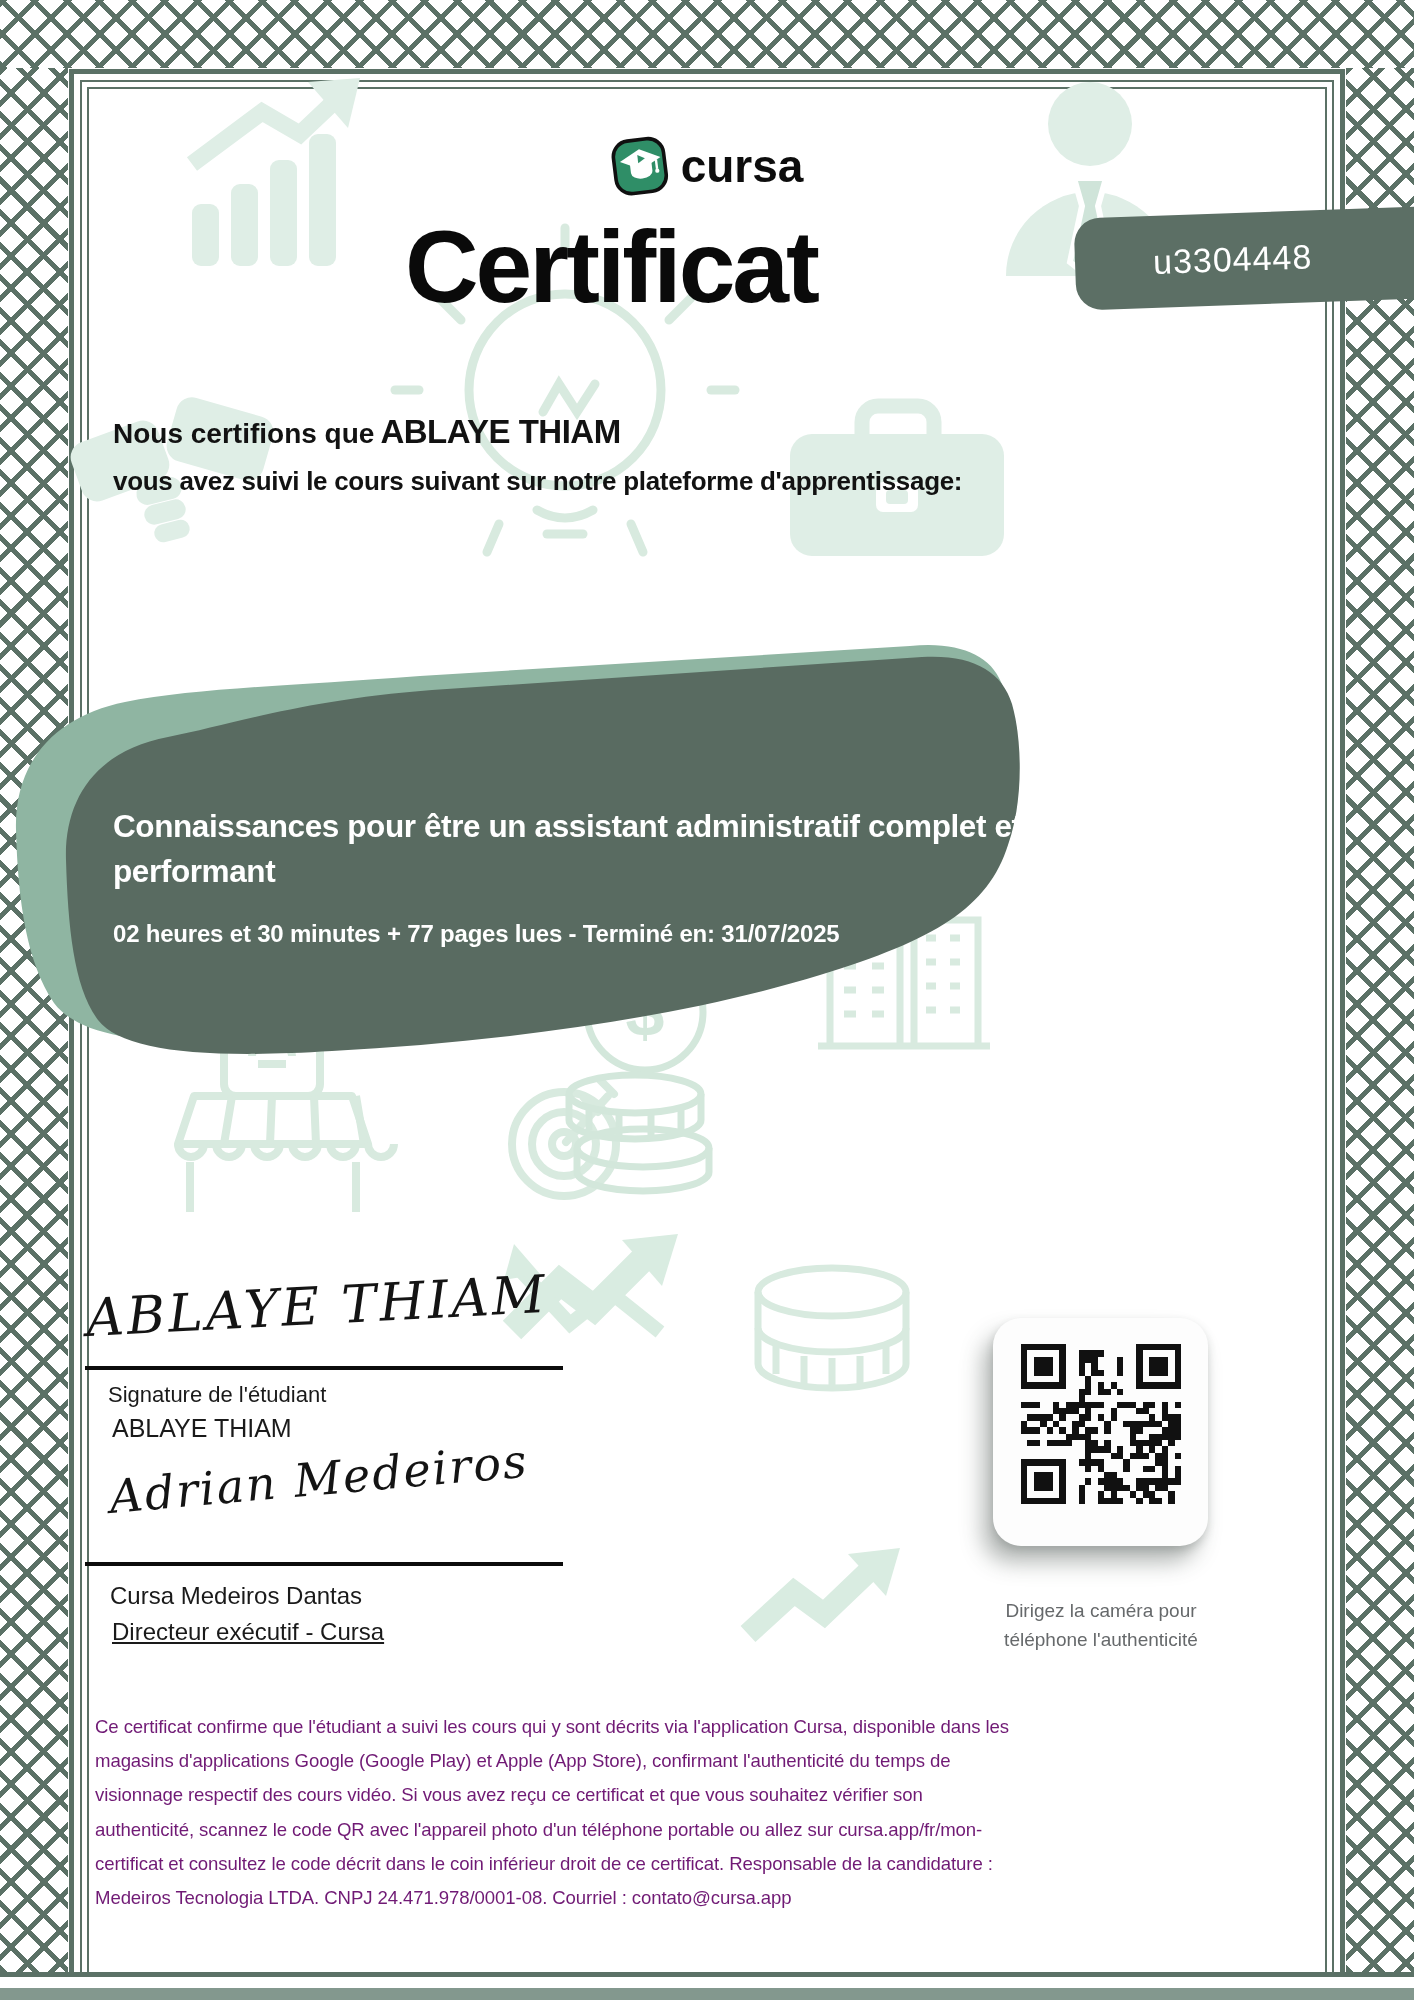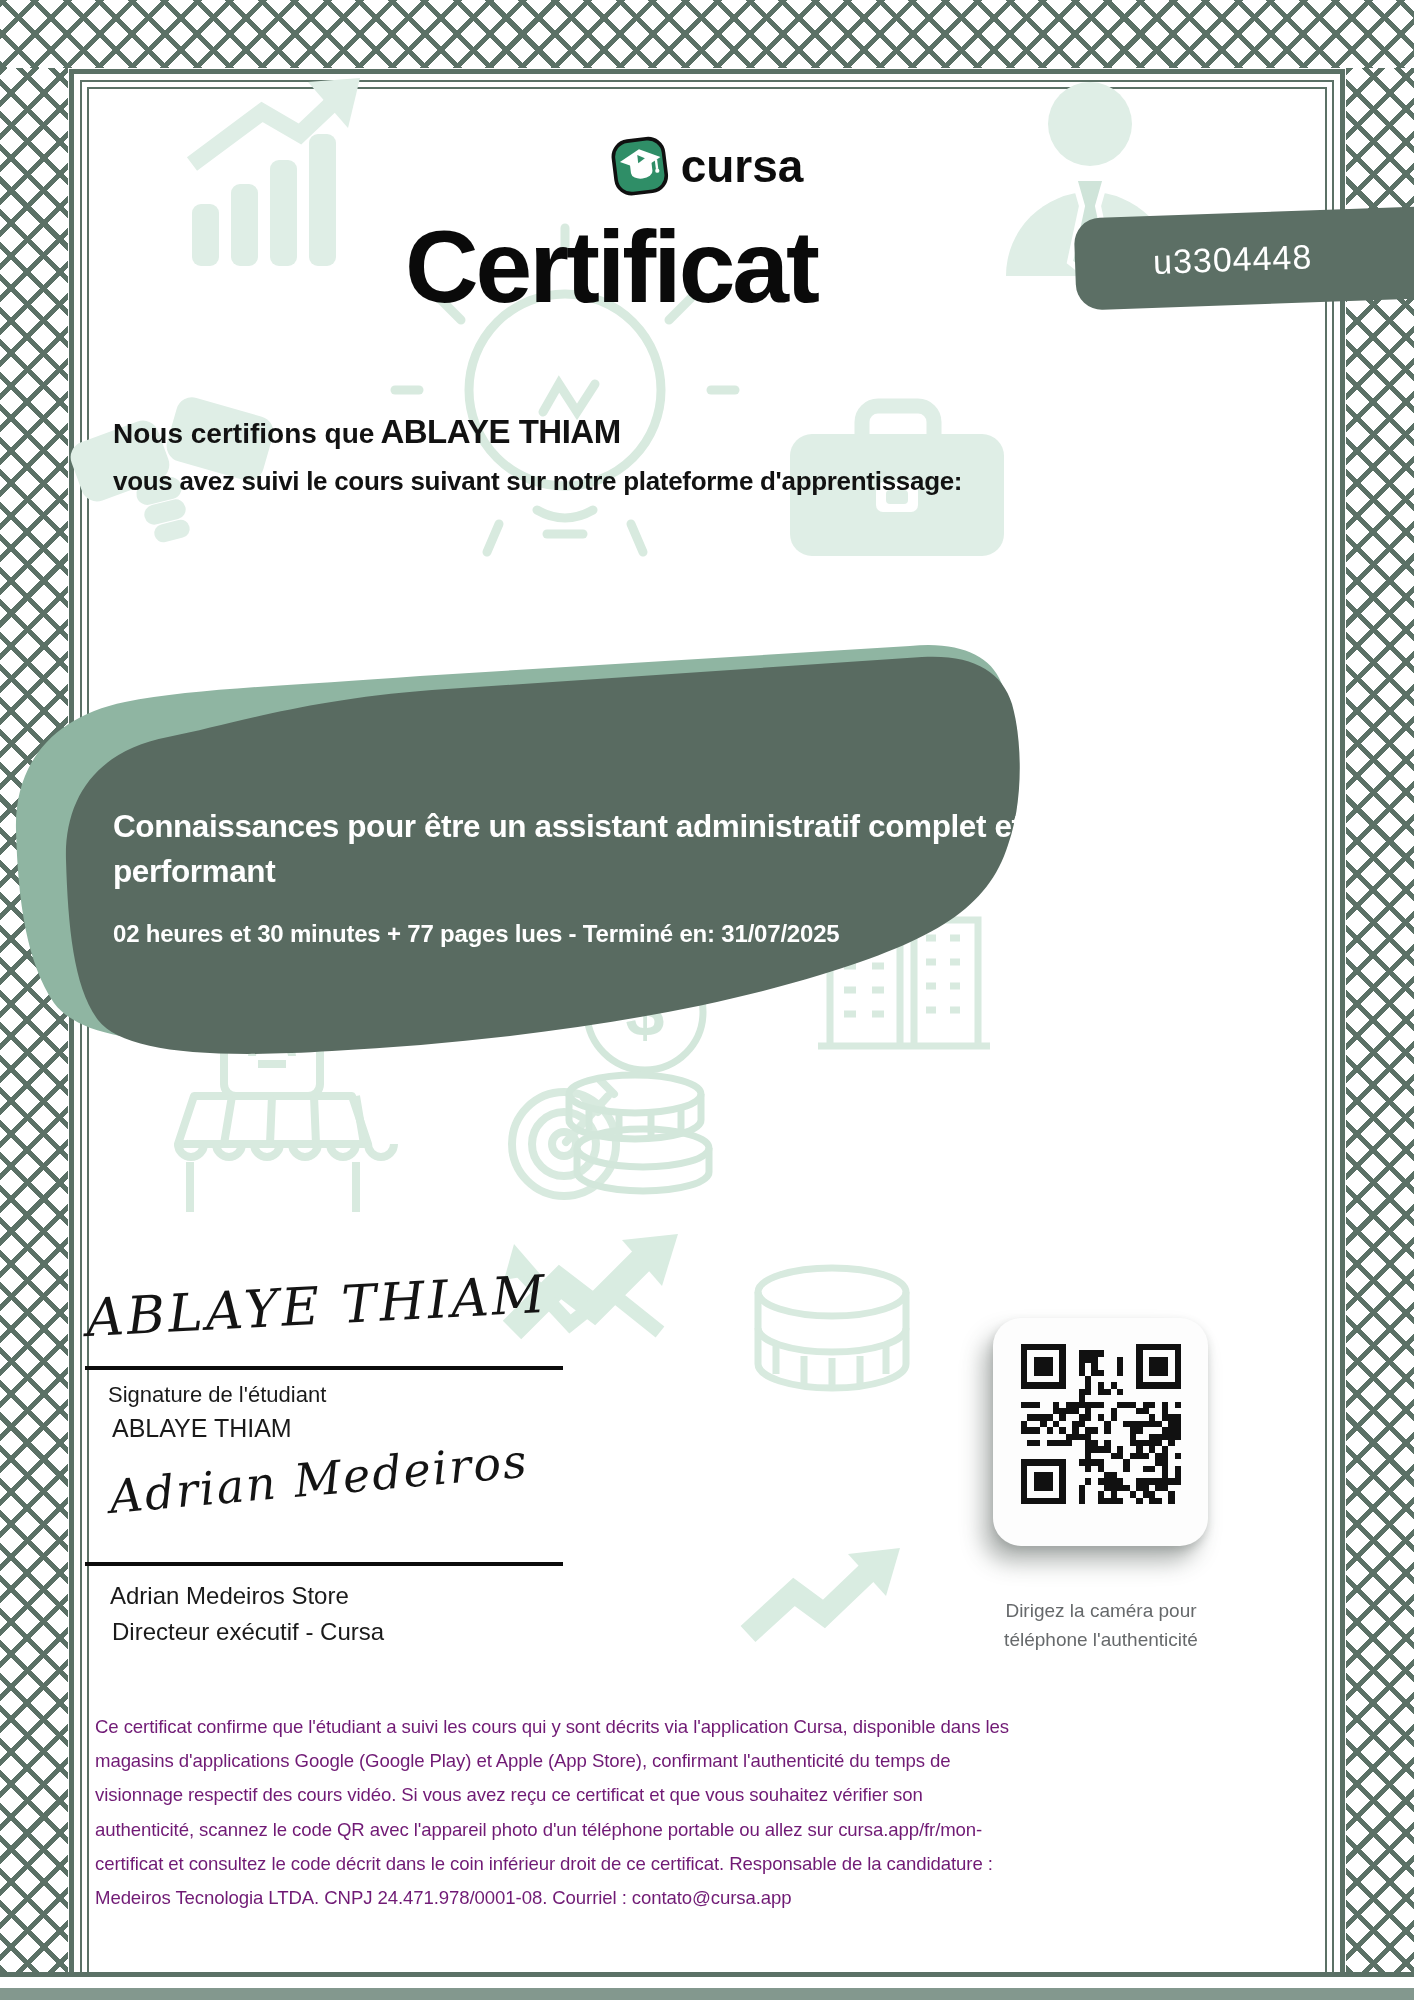--- a/index.html
+++ b/index.html
@@ -57,21 +57,21 @@
   .sig1-script{left:88px;top:1288px;font-size:52px;letter-spacing:3px;transform:rotate(-3deg);transform-origin:left bottom;white-space:nowrap;}
   .sig2-script{left:112px;top:1470px;font-size:46px;letter-spacing:2px;transform:rotate(-5deg);transform-origin:left bottom;white-space:nowrap;}
   .sig-line{position:absolute;height:4px;background:#0c0c0c;z-index:6;}
   .sig-line1{left:85px;top:1366px;width:478px;}
   .sig-line2{left:85px;top:1562px;width:478px;}
   .sig-label{font-size:22px;color:#1a1a1a;}
   .sig-name{font-size:25px;color:#1a1a1a;}
   .p1{left:108px;top:1382px;}
   .p2{left:112px;top:1414px;}
   .p3{left:110px;top:1582px;font-size:24px;}
-  .p4{left:112px;top:1618px;font-size:24px;}
+  .p4{left:112px;top:1618px;font-size:24px;text-decoration:underline;}
 
   
   .qr-card{position:absolute;left:993px;top:1318px;width:215px;height:228px;z-index:6;
     background:#fdfdfd;border-radius:28px;
     box-shadow:-10px 16px 22px rgba(55,66,60,0.38),0 4px 8px rgba(55,66,60,0.18);}
   .qr-card svg{position:absolute;left:28px;top:26px;width:160px;height:160px;}
   .qr-caption{left:978px;top:1596px;width:246px;text-align:center;
     font-size:19px;font-weight:400;color:#66696b;line-height:1.55;}
 
   
@@ -224,21 +224,21 @@
   <div class="layer course-title">Connaissances pour être un assistant administratif complet et performant</div>
   <div class="layer course-details">02 heures et 30 minutes + 77 pages lues - Terminé en: 31/07/2025</div>
 
   <div class="layer script sig1-script">ABLAYE THIAM</div>
   <div class="sig-line sig-line1"></div>
   <div class="layer sig-label p1">Signature de l'étudiant</div>
   <div class="layer sig-name p2">ABLAYE THIAM</div>
 
   <div class="layer script sig2-script">Adrian Medeiros</div>
   <div class="sig-line sig-line2"></div>
-  <div class="layer sig-name p3">Adrian Medeiros Store</div>
+  <div class="layer sig-name p3">Cursa Medeiros Dantas</div>
   <div class="layer sig-name p4">Directeur exécutif - Cursa</div>
 
   <div class="qr-card">
     <svg viewBox="0 0 25 25" shape-rendering="crispEdges">
         <path d="M0 0h7v7h-7zM1 1h5v5h-5zM2 2h3v3h-3zM18 0h7v7h-7zM19 1h5v5h-5zM20 2h3v3h-3zM0 18h7v7h-7zM1 19h5v5h-5zM2 20h3v3h-3zM9 1h1v1h-1zM10 1h1v1h-1zM11 1h1v1h-1zM12 1h1v1h-1zM9 2h1v1h-1zM10 2h1v1h-1zM11 2h1v1h-1zM15 2h1v1h-1zM9 3h1v1h-1zM11 3h1v1h-1zM15 3h1v1h-1zM9 4h1v1h-1zM11 4h1v1h-1zM12 4h1v1h-1zM15 4h1v1h-1zM10 5h1v1h-1zM10 6h1v1h-1zM12 6h1v1h-1zM14 6h1v1h-1zM9 7h1v1h-1zM10 7h1v1h-1zM12 7h1v1h-1zM13 7h1v1h-1zM15 7h1v1h-1zM9 8h1v1h-1zM0 9h1v1h-1zM1 9h1v1h-1zM2 9h1v1h-1zM5 9h1v1h-1zM7 9h1v1h-1zM8 9h1v1h-1zM9 9h1v1h-1zM10 9h1v1h-1zM11 9h1v1h-1zM12 9h1v1h-1zM15 9h1v1h-1zM16 9h1v1h-1zM17 9h1v1h-1zM19 9h1v1h-1zM20 9h1v1h-1zM22 9h1v1h-1zM24 9h1v1h-1zM5 10h1v1h-1zM6 10h1v1h-1zM7 10h1v1h-1zM8 10h1v1h-1zM10 10h1v1h-1zM14 10h1v1h-1zM18 10h1v1h-1zM19 10h1v1h-1zM22 10h1v1h-1zM1 11h1v1h-1zM2 11h1v1h-1zM3 11h1v1h-1zM4 11h1v1h-1zM6 11h1v1h-1zM9 11h1v1h-1zM10 11h1v1h-1zM12 11h1v1h-1zM14 11h1v1h-1zM20 11h1v1h-1zM22 11h1v1h-1zM23 11h1v1h-1zM24 11h1v1h-1zM0 12h1v1h-1zM3 12h1v1h-1zM5 12h1v1h-1zM8 12h1v1h-1zM9 12h1v1h-1zM13 12h1v1h-1zM16 12h1v1h-1zM17 12h1v1h-1zM18 12h1v1h-1zM19 12h1v1h-1zM20 12h1v1h-1zM21 12h1v1h-1zM23 12h1v1h-1zM24 12h1v1h-1zM0 13h1v1h-1zM1 13h1v1h-1zM2 13h1v1h-1zM4 13h1v1h-1zM6 13h1v1h-1zM8 13h1v1h-1zM10 13h1v1h-1zM11 13h1v1h-1zM13 13h1v1h-1zM17 13h1v1h-1zM18 13h1v1h-1zM22 13h1v1h-1zM23 13h1v1h-1zM24 13h1v1h-1zM7 14h1v1h-1zM8 14h1v1h-1zM9 14h1v1h-1zM10 14h1v1h-1zM17 14h1v1h-1zM20 14h1v1h-1zM21 14h1v1h-1zM22 14h1v1h-1zM23 14h1v1h-1zM24 14h1v1h-1zM1 15h1v1h-1zM2 15h1v1h-1zM4 15h1v1h-1zM5 15h1v1h-1zM6 15h1v1h-1zM7 15h1v1h-1zM10 15h1v1h-1zM11 15h1v1h-1zM13 15h1v1h-1zM17 15h1v1h-1zM18 15h1v1h-1zM19 15h1v1h-1zM20 15h1v1h-1zM21 15h1v1h-1zM23 15h1v1h-1zM10 16h1v1h-1zM11 16h1v1h-1zM12 16h1v1h-1zM13 16h1v1h-1zM15 16h1v1h-1zM18 16h1v1h-1zM20 16h1v1h-1zM22 16h1v1h-1zM10 17h1v1h-1zM14 17h1v1h-1zM15 17h1v1h-1zM17 17h1v1h-1zM18 17h1v1h-1zM19 17h1v1h-1zM21 17h1v1h-1zM22 17h1v1h-1zM24 17h1v1h-1zM9 18h1v1h-1zM10 18h1v1h-1zM11 18h1v1h-1zM12 18h1v1h-1zM16 18h1v1h-1zM21 18h1v1h-1zM22 18h1v1h-1zM10 19h1v1h-1zM12 19h1v1h-1zM16 19h1v1h-1zM19 19h1v1h-1zM20 19h1v1h-1zM22 19h1v1h-1zM24 19h1v1h-1zM13 20h1v1h-1zM14 20h1v1h-1zM22 20h1v1h-1zM24 20h1v1h-1zM10 21h1v1h-1zM12 21h1v1h-1zM13 21h1v1h-1zM14 21h1v1h-1zM15 21h1v1h-1zM18 21h1v1h-1zM19 21h1v1h-1zM20 21h1v1h-1zM21 21h1v1h-1zM22 21h1v1h-1zM23 21h1v1h-1zM24 21h1v1h-1zM9 22h1v1h-1zM13 22h1v1h-1zM14 22h1v1h-1zM15 22h1v1h-1zM16 22h1v1h-1zM18 22h1v1h-1zM19 22h1v1h-1zM21 22h1v1h-1zM22 22h1v1h-1zM9 23h1v1h-1zM12 23h1v1h-1zM14 23h1v1h-1zM17 23h1v1h-1zM19 23h1v1h-1zM20 23h1v1h-1zM23 23h1v1h-1zM9 24h1v1h-1zM12 24h1v1h-1zM13 24h1v1h-1zM14 24h1v1h-1zM15 24h1v1h-1zM18 24h1v1h-1zM20 24h1v1h-1zM21 24h1v1h-1zM23 24h1v1h-1z" fill="#111" fill-rule="evenodd"></path>
       </svg>
   </div>
   <div class="layer qr-caption">
     <div>Dirigez la caméra pour</div>
     <div>téléphone l'authenticité</div>

